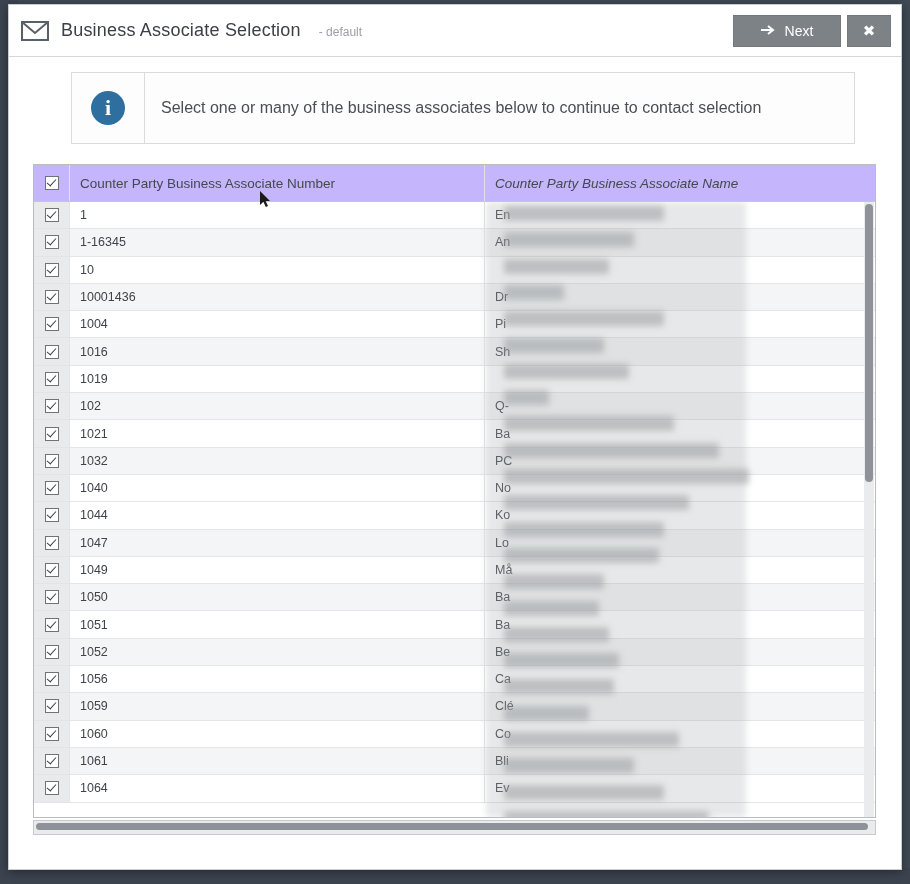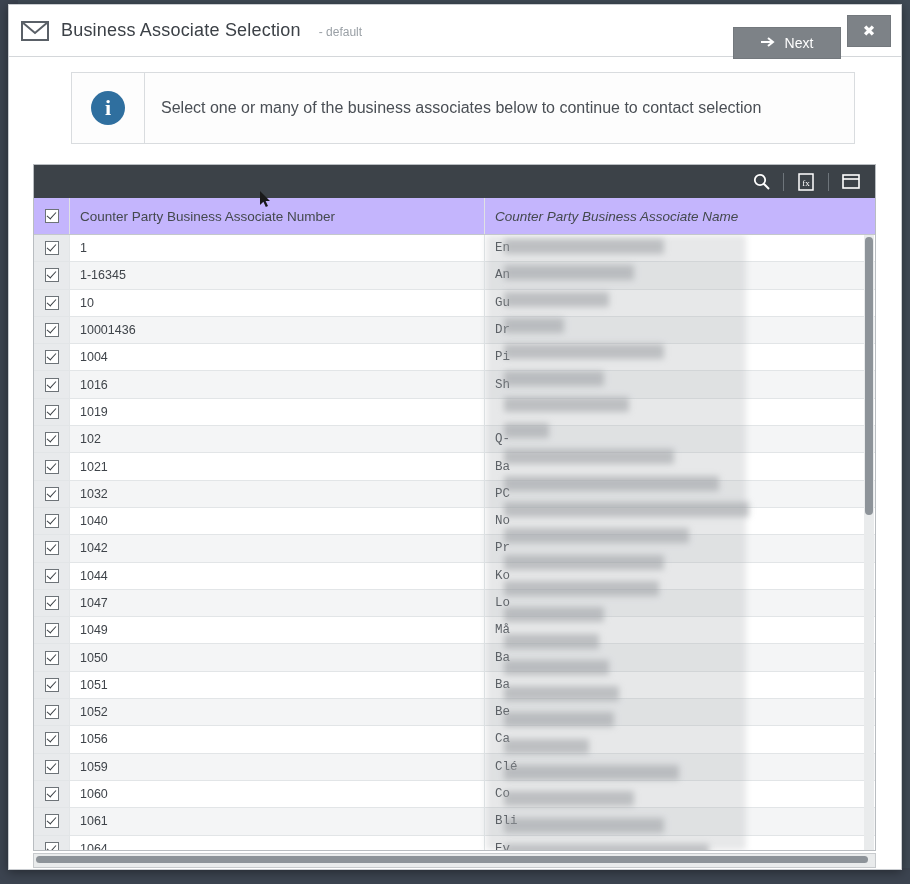--- a/index.html
+++ b/index.html
@@ -79,21 +79,20 @@
     height: 32px;
     min-width: 108px;
     font-size: 14px;
     display: flex;
     align-items: center;
     justify-content: center;
     gap: 9px;
     cursor: pointer;
     padding: 0 14px;
     box-sizing: border-box;
-    margin-top: 12px;
   }
   .btn-close {
     background: #7d8287;
     color: #ffffff;
     border: 1px solid #73787d;
     height: 32px;
     width: 44px;
     font-size: 15px;
     display: flex;
     align-items: center;
@@ -239,21 +238,20 @@
     box-sizing: border-box;
   }
   .row .cell-name {
     flex: 1;
     padding-left: 10px;
     height: 100%;
     display: flex; align-items: center;
     box-sizing: border-box;
     overflow: hidden;
     white-space: nowrap;
-    font-family: Liberation Mono, monospace;
   }
   .chk {
     width: 12px; height: 12px;
     border: 1px solid #6d7378;
     background: #ffffff;
     position: relative;
     display: inline-block;
   }
   .chk::after {
     content: "";
@@ -359,42 +357,20 @@
       <div class="banner">
         <div class="banner-icon-cell">
           <div class="info-circle">i</div>
         </div>
         <div class="banner-text">Select one or many of the business associates below to continue to contact selection</div>
       </div>
     </div>
 
     <div class="grid-panel">
 
-      <div class="grid-toolbar">
-        <div class="tb-icon">
-          <svg width="17" height="17" viewBox="0 0 17 17">
-            <circle cx="7" cy="7" r="5.2" fill="none" stroke="#ffffff" stroke-width="1.8"></circle>
-            <line x1="10.8" y1="10.8" x2="16" y2="16" stroke="#ffffff" stroke-width="2"></line>
-          </svg>
-        </div>
-        <div class="tb-sep"></div>
-        <div class="tb-icon">
-          <svg width="16" height="18" viewBox="0 0 16 18">
-            <rect x="1" y="1" width="14" height="16" fill="none" stroke="#ffffff" stroke-width="1.5"></rect>
-            <text x="8" y="13" font-size="9" fill="#ffffff" text-anchor="middle" font-family="Liberation Serif, serif">fx</text>
-          </svg>
-        </div>
-        <div class="tb-sep"></div>
-        <div class="tb-icon">
-          <svg width="18" height="15" viewBox="0 0 18 15">
-            <rect x="1" y="1" width="16" height="13" fill="none" stroke="#ffffff" stroke-width="1.6"></rect>
-            <line x1="1" y1="5" x2="17" y2="5" stroke="#ffffff" stroke-width="1.6"></line>
-          </svg>
-        </div>
-      </div>
 
       <div class="grid-head">
         <div class="col-check">
           <span class="chk"></span>
         </div>
         <div class="col-num">Counter Party Business Associate Number</div>
         <div class="col-name">Counter Party Business Associate Name</div>
       </div>
 
       <div class="grid-body">
@@ -411,21 +387,20 @@
                 <span class="chk"></span>
               </div>
               <div class="cell-num">1-16345</div>
               <div class="cell-name">An</div>
             </div>
             <div class="row">
               <div class="cell-check">
                 <span class="chk"></span>
               </div>
               <div class="cell-num">10</div>
-              <div class="cell-name">Gu</div>
             </div>
             <div class="row alt">
               <div class="cell-check">
                 <span class="chk"></span>
               </div>
               <div class="cell-num">10001436</div>
               <div class="cell-name">Dr</div>
             </div>
             <div class="row">
               <div class="cell-check">
@@ -467,27 +442,20 @@
               </div>
               <div class="cell-num">1032</div>
               <div class="cell-name">PC</div>
             </div>
             <div class="row">
               <div class="cell-check">
                 <span class="chk"></span>
               </div>
               <div class="cell-num">1040</div>
               <div class="cell-name">No</div>
-            </div>
-            <div class="row alt">
-              <div class="cell-check">
-                <span class="chk"></span>
-              </div>
-              <div class="cell-num">1042</div>
-              <div class="cell-name">Pr</div>
             </div>
             <div class="row">
               <div class="cell-check">
                 <span class="chk"></span>
               </div>
               <div class="cell-num">1044</div>
               <div class="cell-name">Ko</div>
             </div>
             <div class="row alt">
               <div class="cell-check">

